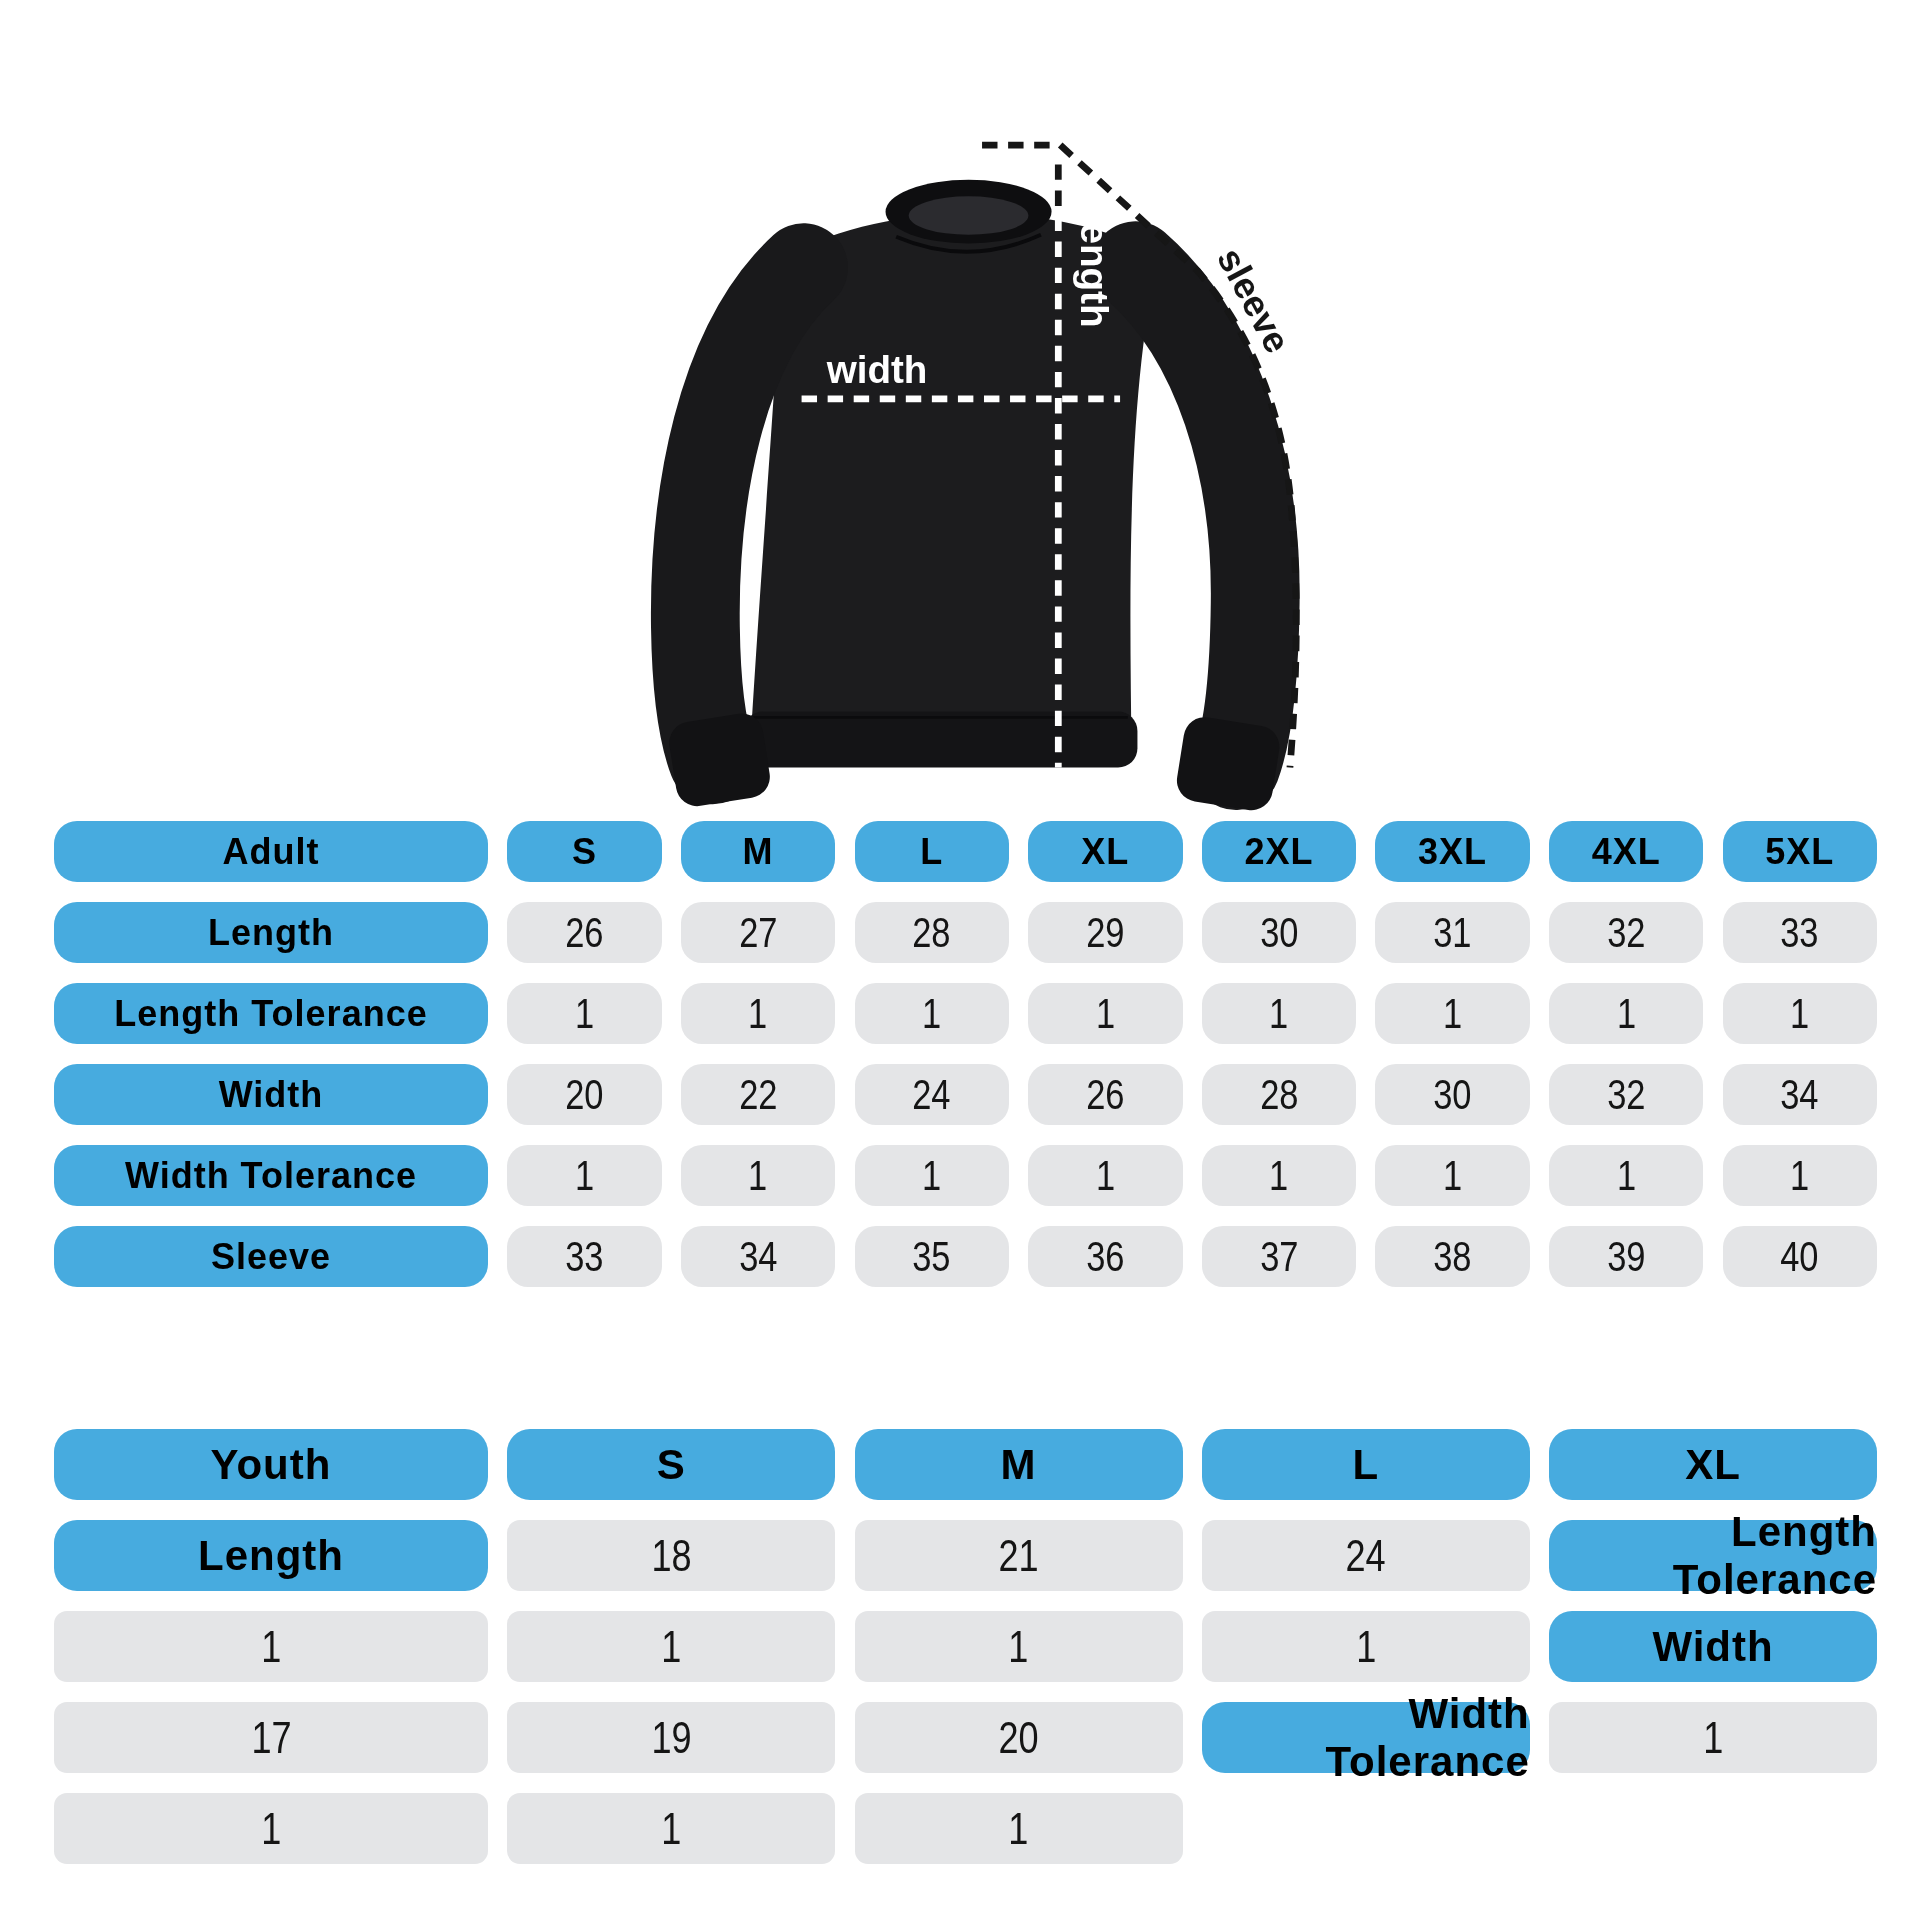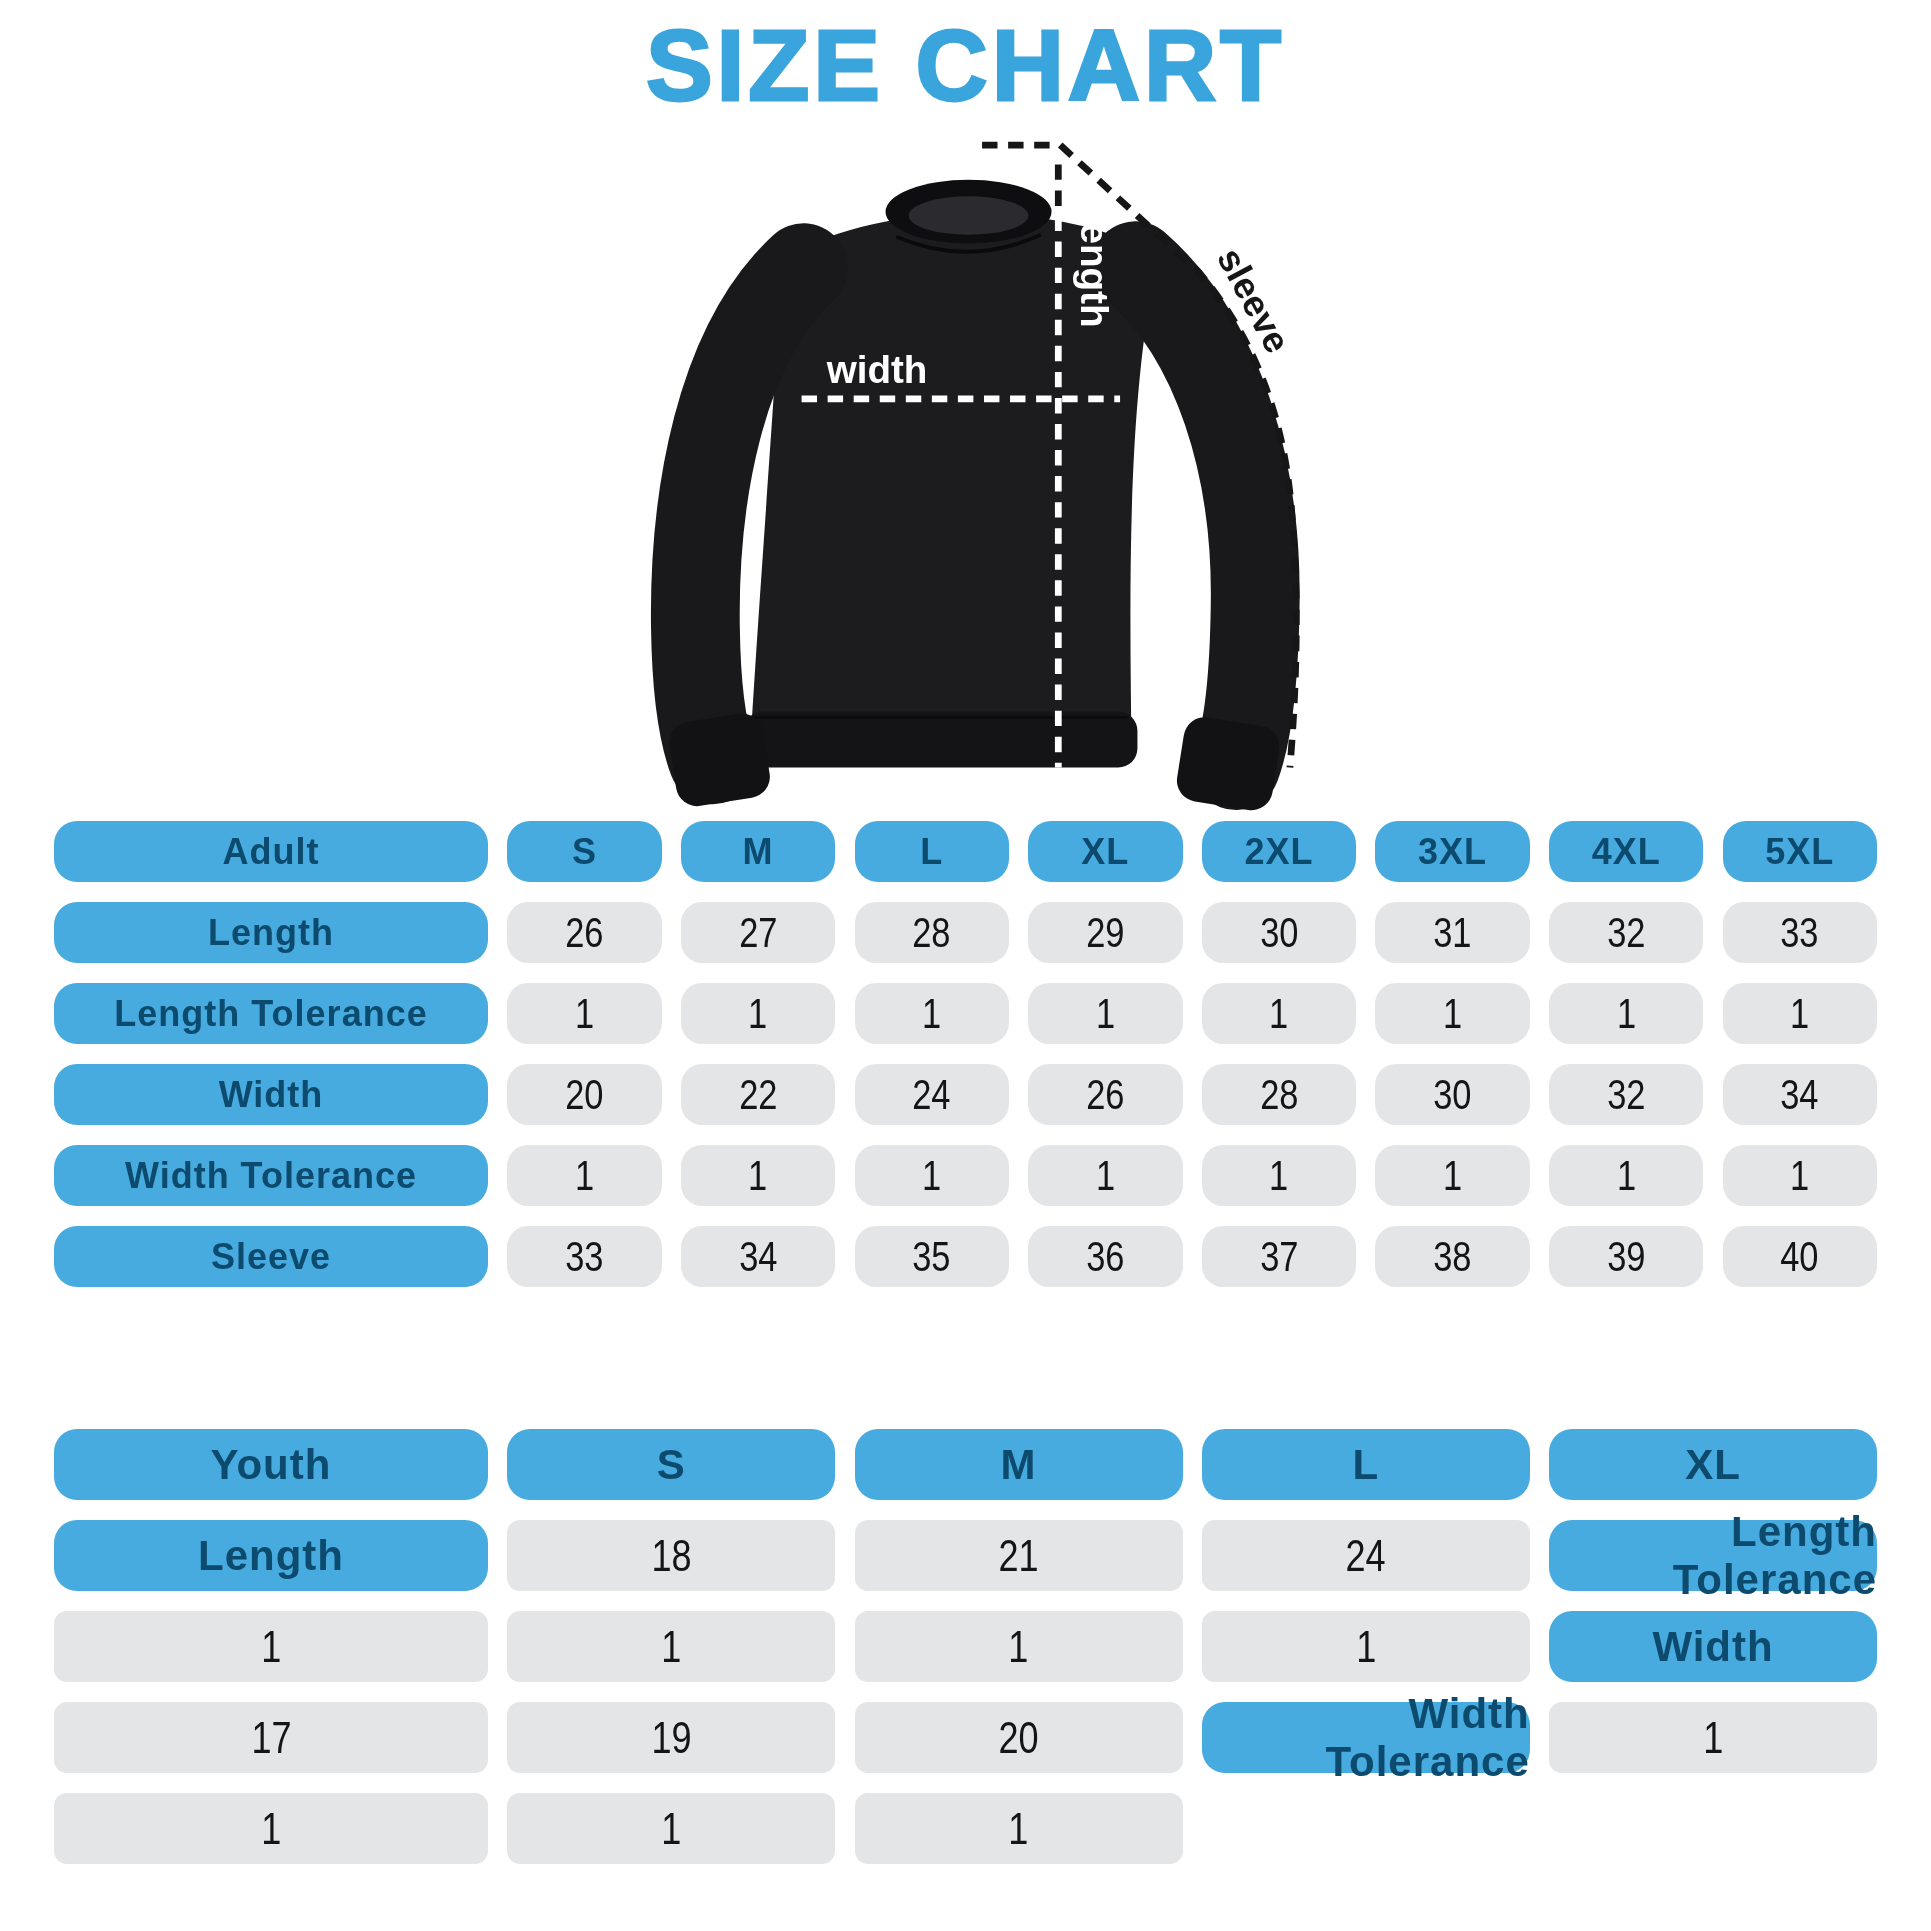--- a/index.html
+++ b/index.html
@@ -13,21 +13,21 @@
     color:var(--title-blue);-webkit-text-stroke:2.9px var(--title-blue);
   }
   .diagram{position:absolute;left:589px;top:92px;width:734px;height:719px;}
   .diagram svg{display:block;width:100%;height:100%;}
 
   .size-table{position:absolute;left:54px;width:1823px;display:grid;column-gap:19.3px;row-gap:20px;}
   .size-table.adult{top:821px;grid-template-columns:434px repeat(8,1fr);grid-auto-rows:61px;}
   .size-table.youth{top:1429px;grid-template-columns:434px repeat(4,1fr);grid-auto-rows:71px;text-align:right;}
 
   .hcell{
-    background:var(--blue);color:#0c4a6e;border-radius:23px;
+    background:var(--blue);color:#000000;border-radius:23px;
     display:flex;align-items:center;justify-content:center;
     font-weight:700;letter-spacing:1px;
   }
   .adult .hcell{font-size:36px;}
   .youth .hcell{font-size:42px;}
   .dcell{
     background:var(--gray);color:var(--num);border-radius:21px;
     display:flex;align-items:center;justify-content:center;font-weight:400;
   }
   .adult .dcell{font-size:42px;}
@@ -35,21 +35,20 @@
   .dcell .v{display:inline-block;transform:scaleX(.82);}
   .dcell sup{font-size:.58em;vertical-align:.5em;margin-left:.12em;}
   .dcell sub{font-size:.58em;vertical-align:-.15em;}
   .dcell .frac{font-size:.72em;}
 </style>
 </head>
 <body>
 
 <div class="page">
 
-  <h1 class="title">SIZE CHART</h1>
 
   <div class="diagram">
     <svg viewBox="0 0 760 745" xmlns="http://www.w3.org/2000/svg">
 
       <g>
 
         <path fill="#1C1C1E" d="M200 172
                  C 192 320, 176 520, 166 692
                  L 562 692
                  C 560 520, 556 320, 590 168

